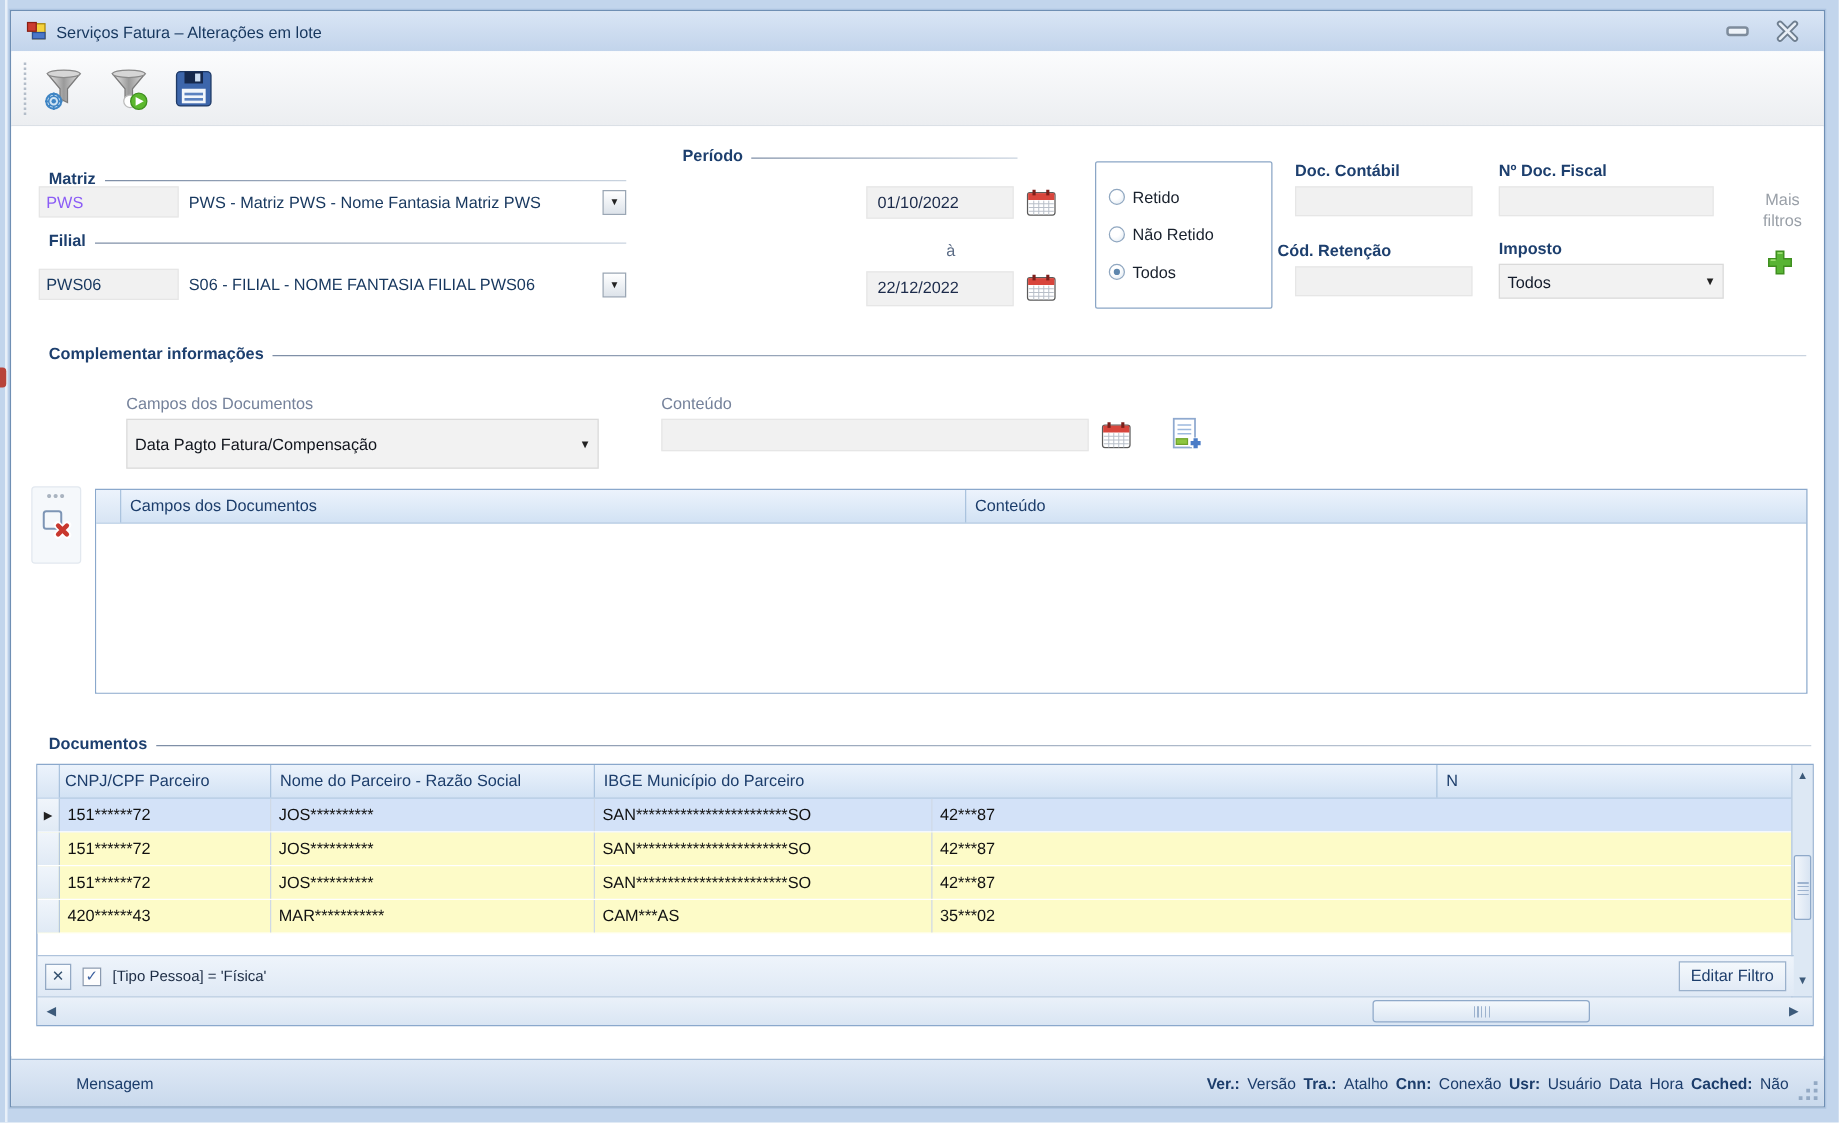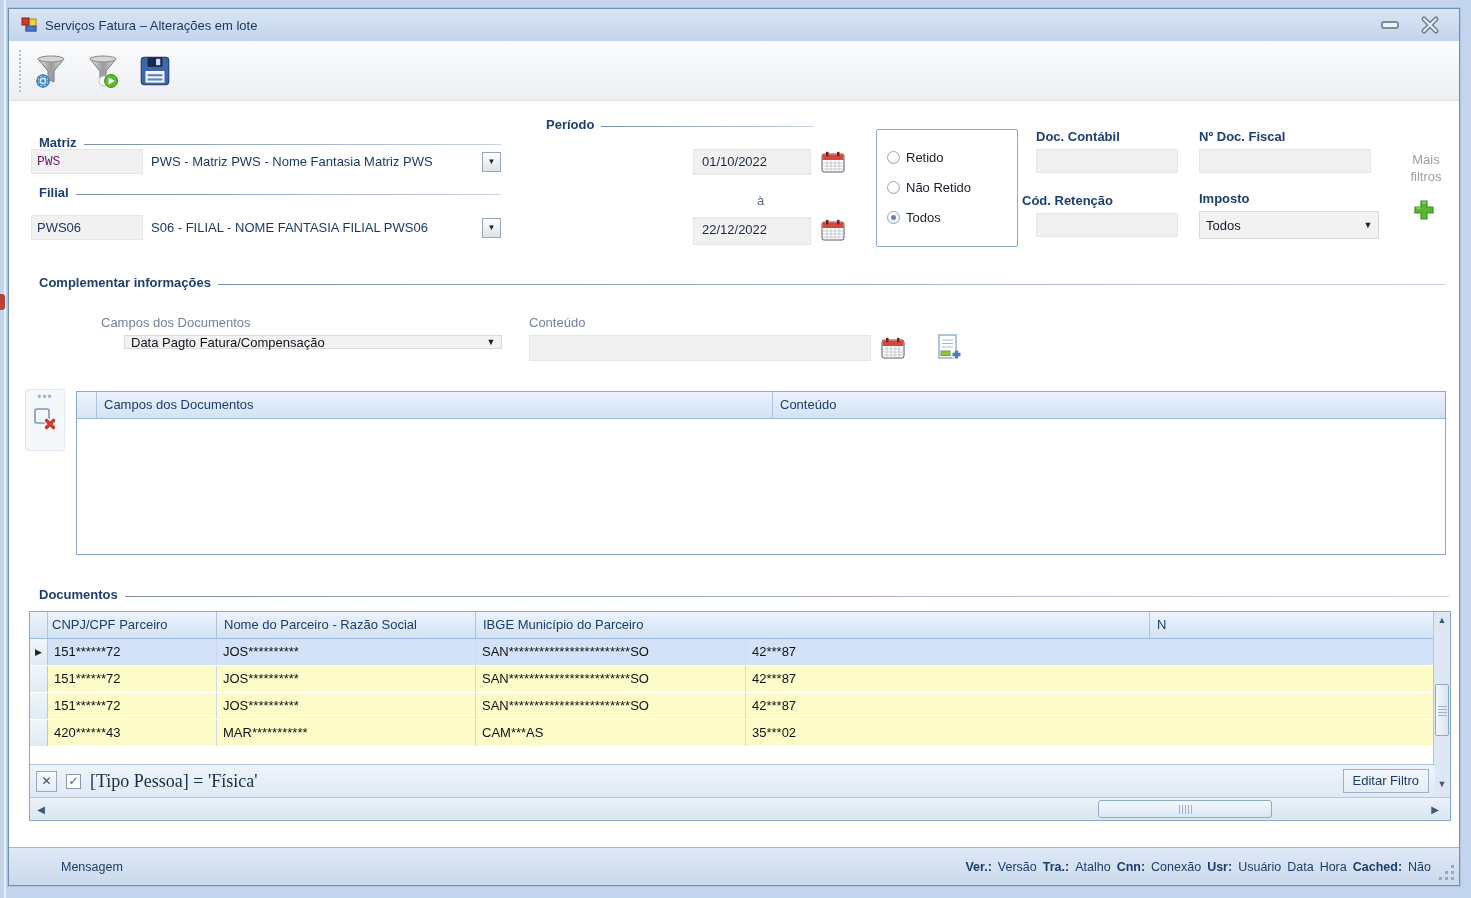--- a/index.html
+++ b/index.html
@@ -104,21 +104,21 @@
   .hthumb .grip { width:13px; height:9px; background:repeating-linear-gradient(90deg,#9db3cf 0 1px,transparent 1px 3px); }
 
   
   .filterbar { position:absolute; background:linear-gradient(#eef4fb,#dfe9f5); border-top:1px solid #aec3dc;
     display:flex; align-items:center; }
   .fb-x { width:21px; height:21px; margin-left:6px; border:1px solid #93a9c4; background:linear-gradient(#fafcfe,#e3ecf6);
     color:#33506e; font-size:12px; font-weight:bold; text-align:center; line-height:19px; }
   .fb-cb { width:15px; height:15px; margin-left:9px; border:1px solid #8a9ab0; background:#fdfdfd;
     color:#3a5f9e; font-size:12px; line-height:13px; text-align:center; font-weight:bold; }
   .fb-cb::after { content:"✓"; }
-  .fb-expr { margin-left:9px; color:#1c2c44; font-size:18px;font-family:Liberation Serif, serif; }
+  .fb-expr { margin-left:9px; color:#1c2c44; font-size:12px; }
   .fb-edit { position:absolute; right:6px; top:4px; height:24px; padding:0 9px; border:1px solid #9ab1cc;
     background:linear-gradient(#f4f8fc,#e2ebf6); color:#1c3d6b; font-size:13px; line-height:22px; }
 
   
   .mini-panel { position:absolute; width:40px; height:62px; background:#f5f8fb; border:1px solid #e2e8ef; border-radius:3px;
     display:flex; flex-direction:column; align-items:center; }
   .mini-dots { color:#aab4c0; font-size:12px; letter-spacing:1px; line-height:10px; margin-top:2px; }
 
   
   .statusbar { position:absolute; left:0; bottom:0; right:0; height:38px;
@@ -205,21 +205,21 @@
       </svg>
     </div>
   </div>
 
   <div class="content">
 
     <div class="section-hdr" style="left:30px; top:18px; width:462px;margin-top:16px;">
       <span class="lbl">Matriz</span>
       <span class="line"></span>
     </div>
-    <div class="flat-input" style="left:22px; top:48px; width:112px; height:25px; line-height:23px; padding-left:5px; color:#701a75;font-family:Liberation Mono, monospace;">PWS</div>
+    <div class="flat-input" style="left:22px; top:48px; width:112px; height:25px; line-height:23px; padding-left:5px; color:#8b5cf6;">PWS</div>
     <div class="combo" style="left:138px; top:48px; width:354px; height:25px;">
       <span class="txt">PWS - Matriz PWS - Nome Fantasia Matriz PWS</span>
       <span class="dd-btn">▼</span>
     </div>
 
     <div class="section-hdr" style="left:30px; top:84px; width:462px;">
       <span class="lbl">Filial</span>
       <span class="line"></span>
     </div>
     <div class="flat-input" style="left:22px; top:114px; width:112px; height:25px; line-height:23px; padding-left:5px; color:#17375e;">PWS06</div>
@@ -290,21 +290,21 @@
         <path d="M8 2 h6 v6 h6 v6 h-6 v6 h-6 v-6 H2 V8 h6 z" fill="#58b434" stroke="#3f8f1f" stroke-width="1.2"></path>
         <path d="M9 3.5 h4 M3.5 9 h4" stroke="#9ade6f" stroke-width="1.4"></path>
       </svg>
     </div>
 
     <div class="section-hdr" style="left:30px; top:174px; width:1406px;">
       <span class="lbl">Complementar informações</span>
       <span class="line"></span>
     </div>
     <span class="field-lbl2" style="left:92px; top:214px;">Campos dos Documentos</span>
-    <div class="combo2" style="left:92px; top:234px; width:378px; height:14px; font-weight:bold; color:#10141c;margin-left:23px;">
+    <div class="combo2" style="left:92px; top:234px; width:378px; height:40px; font-weight:bold; color:#10141c;">
       <span class="txt" style="font-weight:normal; color:#10141c;">Data Pagto Fatura/Compensação</span>
       <span class="dd-plain" style="font-weight:normal;">▼</span>
     </div>
     <span class="field-lbl2" style="left:520px; top:214px;">Conteúdo</span>
     <div class="flat-input" style="left:520px; top:234px; width:342px; height:26px;"></div>
     <div class="cal-icon" style="left:872px; top:236px;">
       <svg width="24" height="22" viewBox="0 0 24 22">
         <rect x="1" y="3" width="22" height="18" rx="2" fill="#ffffff" stroke="#5a5a5a"></rect>
         <rect x="1.5" y="3.5" width="21" height="5.5" fill="#d8453c"></rect>
         <rect x="5" y="0.8" width="2.5" height="4.5" fill="#7d1f1a"></rect>

